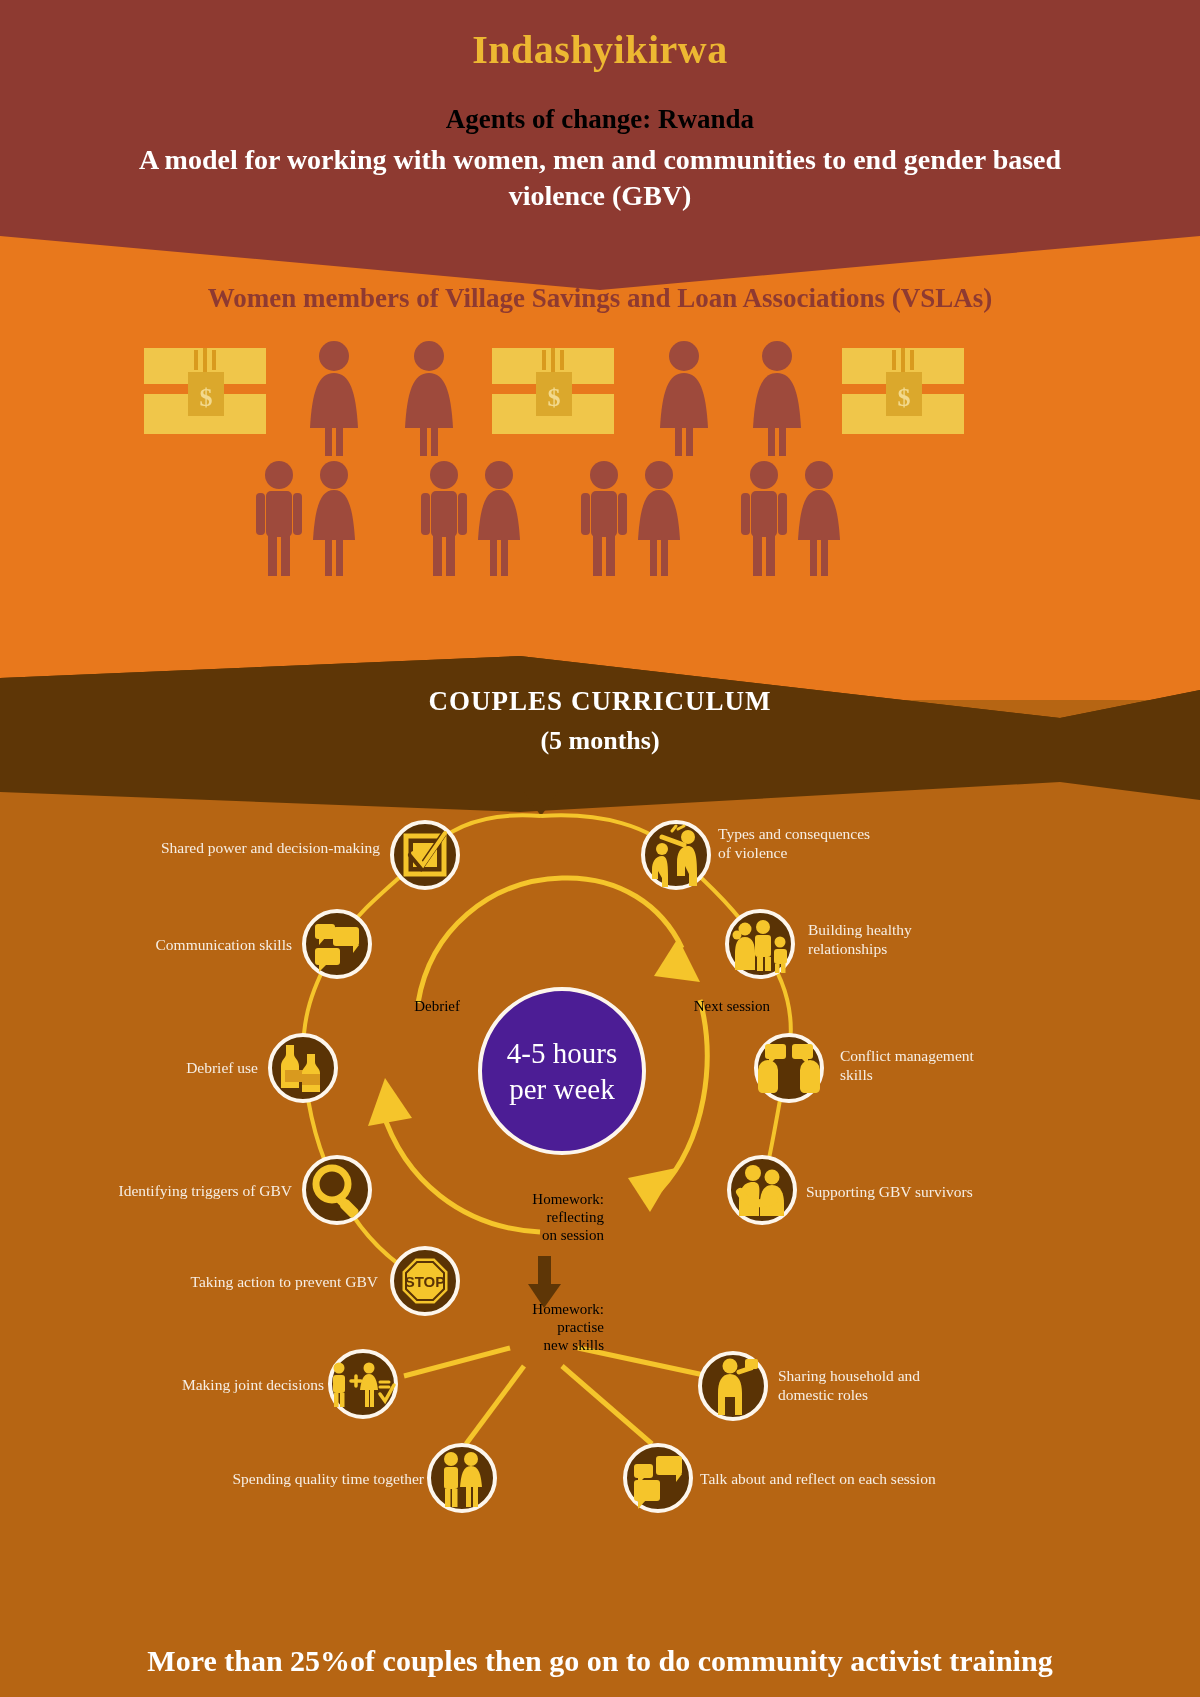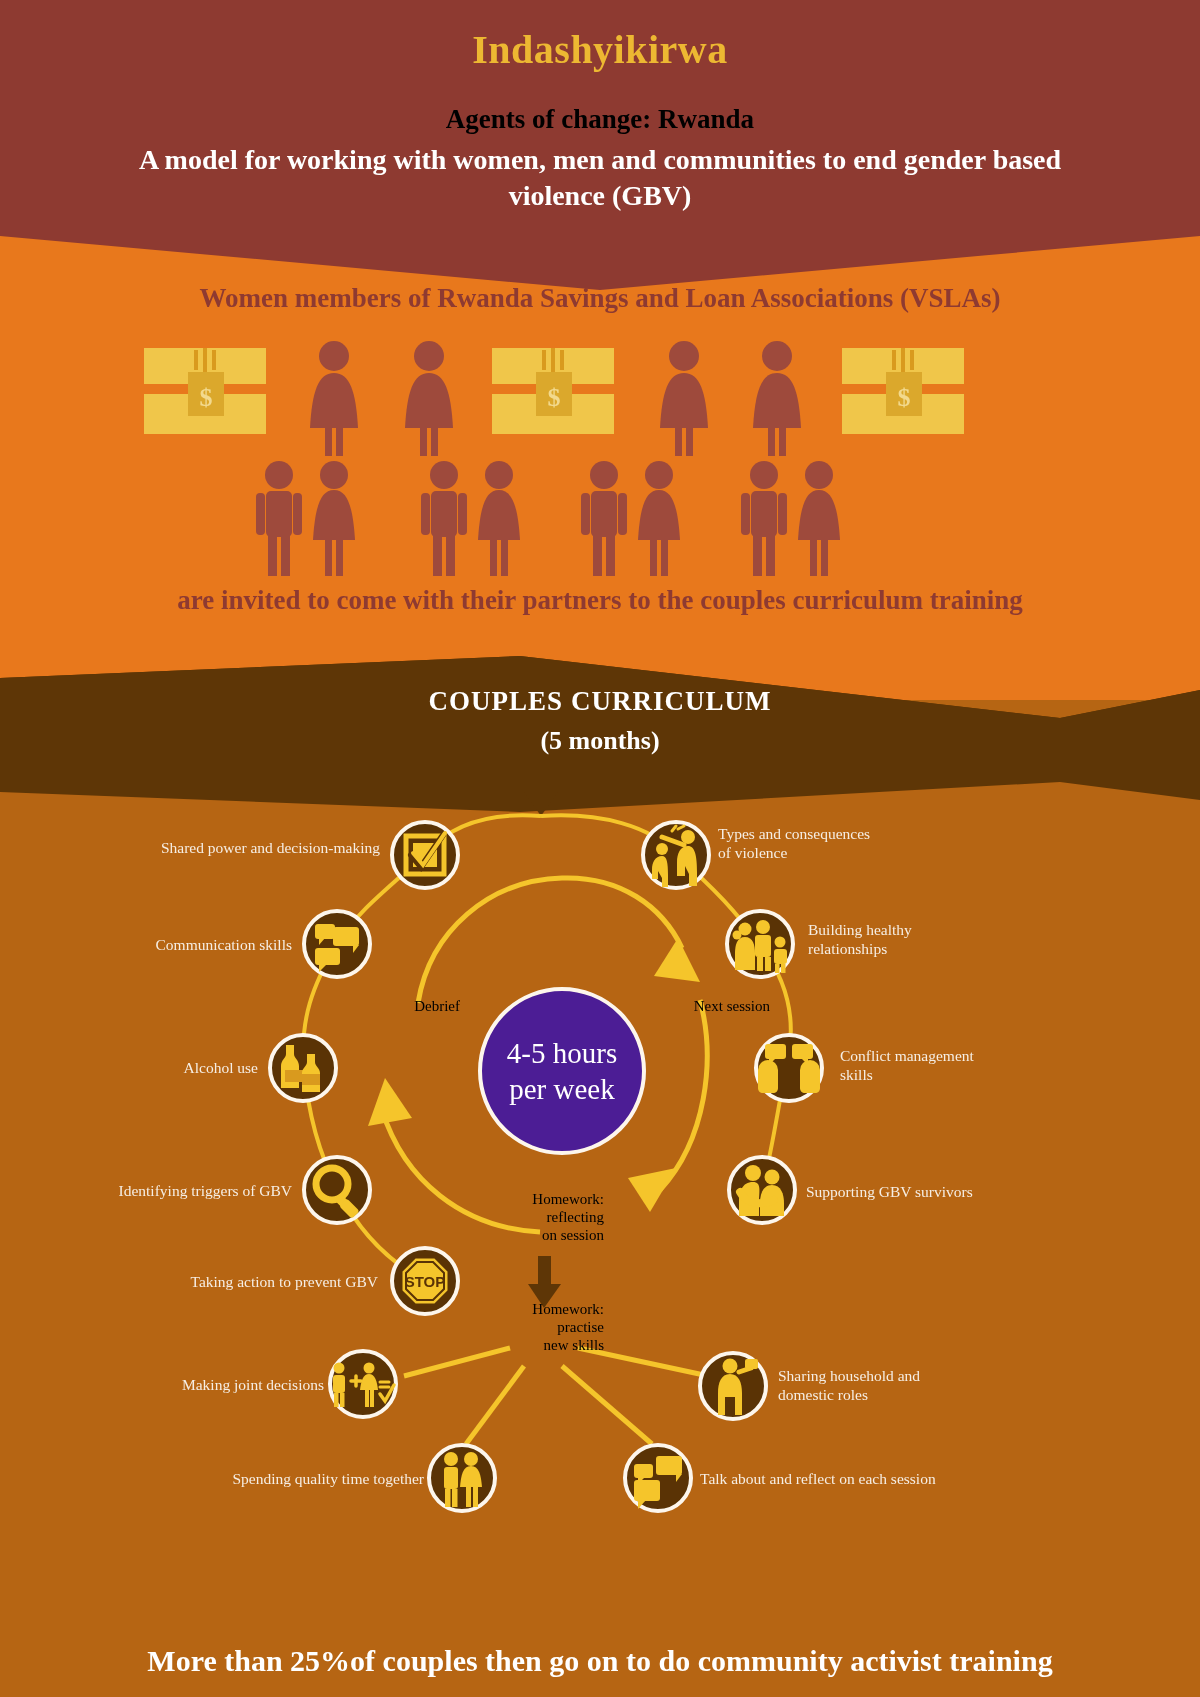--- a/index.html
+++ b/index.html
@@ -100,21 +100,21 @@
 
     <polygon points="0,678 520,656 1060,718 1200,690 1200,790 1060,772 520,808 0,790" fill="#5e3606"></polygon>
 
     <polygon points="0,678 520,656 1060,718 1200,690 1200,800 1060,782 520,812 0,792" fill="#5e3606"></polygon>
   </svg>
 
   <div class="hdr-text" id="main-title">Indashyikirwa</div>
   <div class="hdr-text" id="subtitle">Agents of change: Rwanda</div>
   <div class="hdr-text" id="tagline">A model for working with women, men and communities to end gender based violence (GBV)</div>
 
-  <div id="vsla-heading">Women members of Rwanda Savings and Loan Associations (VSLAs)</div>
+  <div id="vsla-heading">Women members of Village Savings and Loan Associations (VSLAs)</div>
 
   <svg class="layer" id="vsla-figures" viewBox="0 0 1200 1697">
     <defs>
 
       <g id="moneybox">
         <rect x="0" y="0" width="122" height="86" fill="#f0c64a"></rect>
         <rect x="0" y="36" width="122" height="10" fill="#e8781c"></rect>
         <path d="M52 22 L52 2 M61 24 L61 0 M70 22 L70 2" stroke="#d99a1e" stroke-width="4" fill="none"></path>
         <rect x="44" y="24" width="36" height="44" fill="#dba82c"></rect>
         <text x="62" y="58" font-family="Liberation Serif, serif" font-size="26" font-weight="700" fill="#f2d98d" text-anchor="middle">$</text>
@@ -155,21 +155,20 @@
     <use href="#manfig" x="253" y="460"></use>
     <use href="#womanfig2" x="308" y="460"></use>
     <use href="#manfig" x="418" y="460"></use>
     <use href="#womanfig2" x="473" y="460"></use>
     <use href="#manfig" x="578" y="460"></use>
     <use href="#womanfig2" x="633" y="460"></use>
     <use href="#manfig" x="738" y="460"></use>
     <use href="#womanfig2" x="793" y="460"></use>
   </svg>
 
-  <div id="vsla-footer">are invited to come with their partners to the couples curriculum training</div>
 
   <div id="cc-title">COUPLES CURRICULUM</div>
   <div id="cc-sub">(5 months)</div>
 
   <svg class="layer" id="diagram-lines" viewBox="0 0 1200 1697">
 
     <g>
       <rect x="534" y="766" width="14" height="30" fill="#5e3606"></rect>
       <polygon points="524,792 558,792 541,816" fill="#5e3606"></polygon>
     </g>
@@ -392,21 +391,21 @@
       <use href="#ic-talk" x="658" y="1478"></use>
     </g>
     <g>
       <circle cx="733" cy="1386" r="33" fill="#5a3305" stroke="#fdf6ec" stroke-width="4"></circle>
       <use href="#ic-chores" x="733" y="1386"></use>
     </g>
   </svg>
 
   <div class="dlabel r" style="left:60px; top:838px; width:320px;">Shared power and decision-making</div>
   <div class="dlabel r" style="left:60px; top:935px; width:232px;">Communication skills</div>
-  <div class="dlabel r" style="left:60px; top:1058px; width:198px;">Alcohol use</div>
+  <div class="dlabel r" style="left:60px; top:1058px; width:198px;">Debrief use</div>
   <div class="dlabel r" style="left:48px; top:1181px; width:244px;">Identifying triggers of GBV</div>
   <div class="dlabel r" style="left:70px; top:1272px; width:308px;">Taking action to prevent GBV</div>
 
   <div class="dlabel l" style="left:718px; top:824px; width:250px;">Types and consequences
 of violence</div>
   <div class="dlabel l" style="left:808px; top:920px; width:210px;">Building healthy
 relationships</div>
   <div class="dlabel l" style="left:840px; top:1046px; width:230px;">Conflict management
 skills</div>
   <div class="dlabel l" style="left:806px; top:1182px; width:260px;">Supporting GBV survivors</div>

